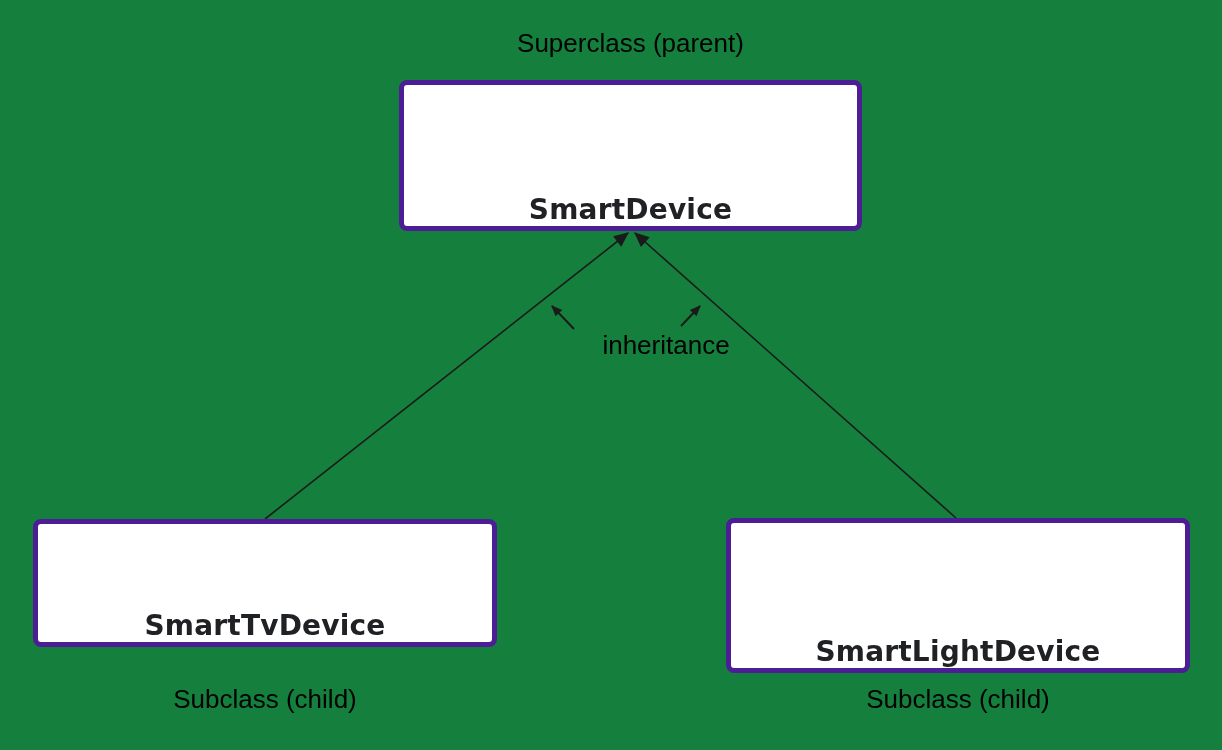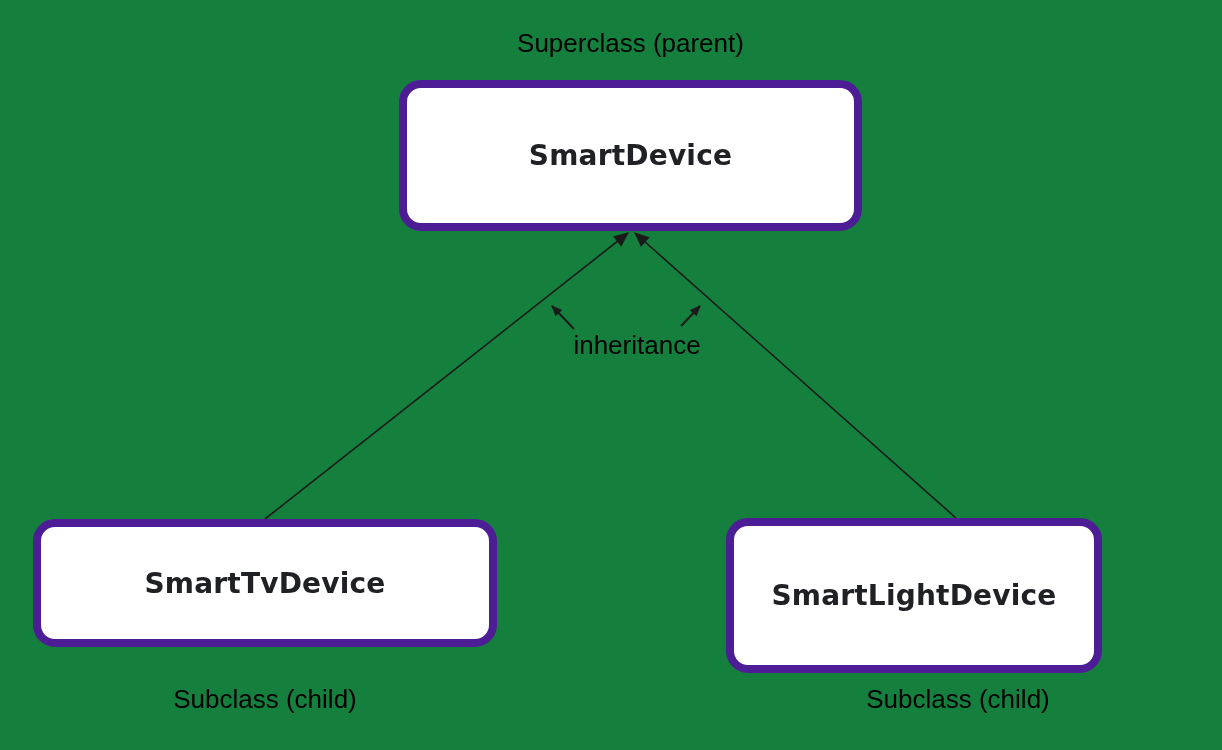--- a/index.html
+++ b/index.html
@@ -19,50 +19,50 @@
     position: absolute;
     left: 0;
     top: 0;
     width: 1222px;
     height: 750px;
     pointer-events: none;
   }
   .class-box {
     position: absolute;
     box-sizing: border-box;
-    border: 8px solid #4c1d95;
-    border-radius: 22px;
+    border: 5px solid #4c1d95;
+    border-radius: 8px;
     background: #ffffff;
     display: flex;
-    align-items: center;
+    align-items: flex-end;
     justify-content: center;
   }
   .class-box .class-name {
     font-family: "DejaVu Sans", "Liberation Sans", sans-serif;
     font-size: 28px;
     font-weight: 600;
     color: #202124;
     letter-spacing: 0.2px;
   }
   .box-superclass  { left: 399px; top:  80px; width: 463px; height: 151px; }
   .box-subclass-tv { left:  33px; top: 519px; width: 464px; height: 128px; }
-  .box-subclass-light { left: 726px; top: 518px; width: 376px; height: 155px; }
+  .box-subclass-light { left: 726px; top: 518px; width: 464px; height: 155px; }
 
   .diagram-label {
     position: absolute;
     font-size: 26px;
     color: #000000;
     text-align: center;
     line-height: 30px;
     white-space: nowrap;
   }
   .label-superclass { left: 399px; top: 28px;  width: 463px; }
   .label-subclass-tv { left: 33px; top: 684px; width: 464px; }
   .label-subclass-light { left: 726px; top: 684px; width: 464px; }
-  .label-inheritance { left: 517px; top: 330px; width: 240px; }
+  .label-inheritance { left: 546px; top: 330px; width: 240px; }
 </style>
 </head>
 <body>
 
 <div class="canvas">
 
   <svg class="connector-layer" viewBox="0 0 1222 750" xmlns="http://www.w3.org/2000/svg">
     <defs>
       <marker id="arrowBig" viewBox="0 0 10 10" refX="9.2" refY="5" markerUnits="userSpaceOnUse" markerWidth="19" markerHeight="15" orient="auto">
         <polygon points="0,0.6 10,5 0,9.4" fill="#1a1a1a"></polygon>

